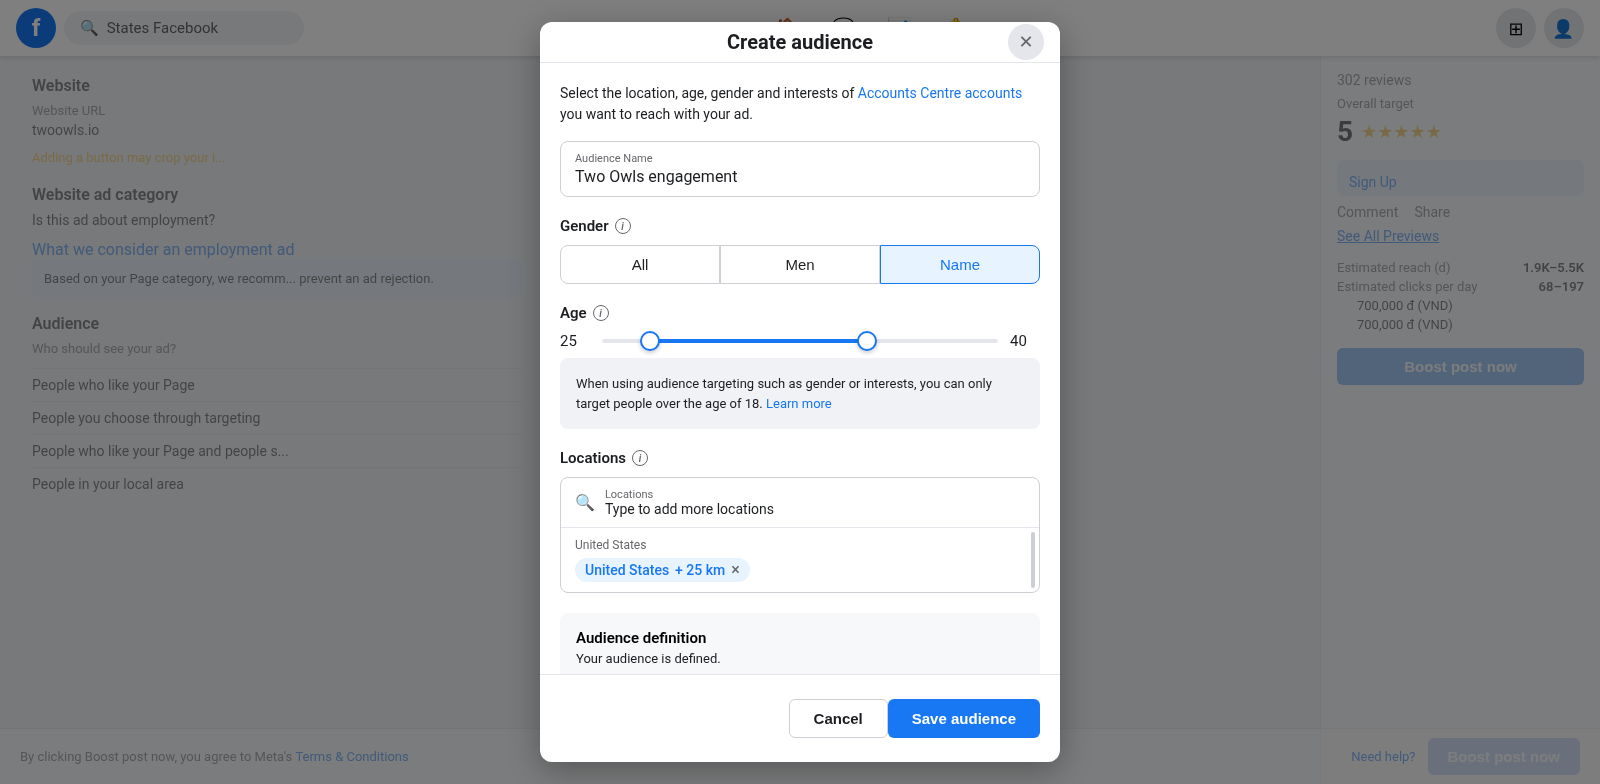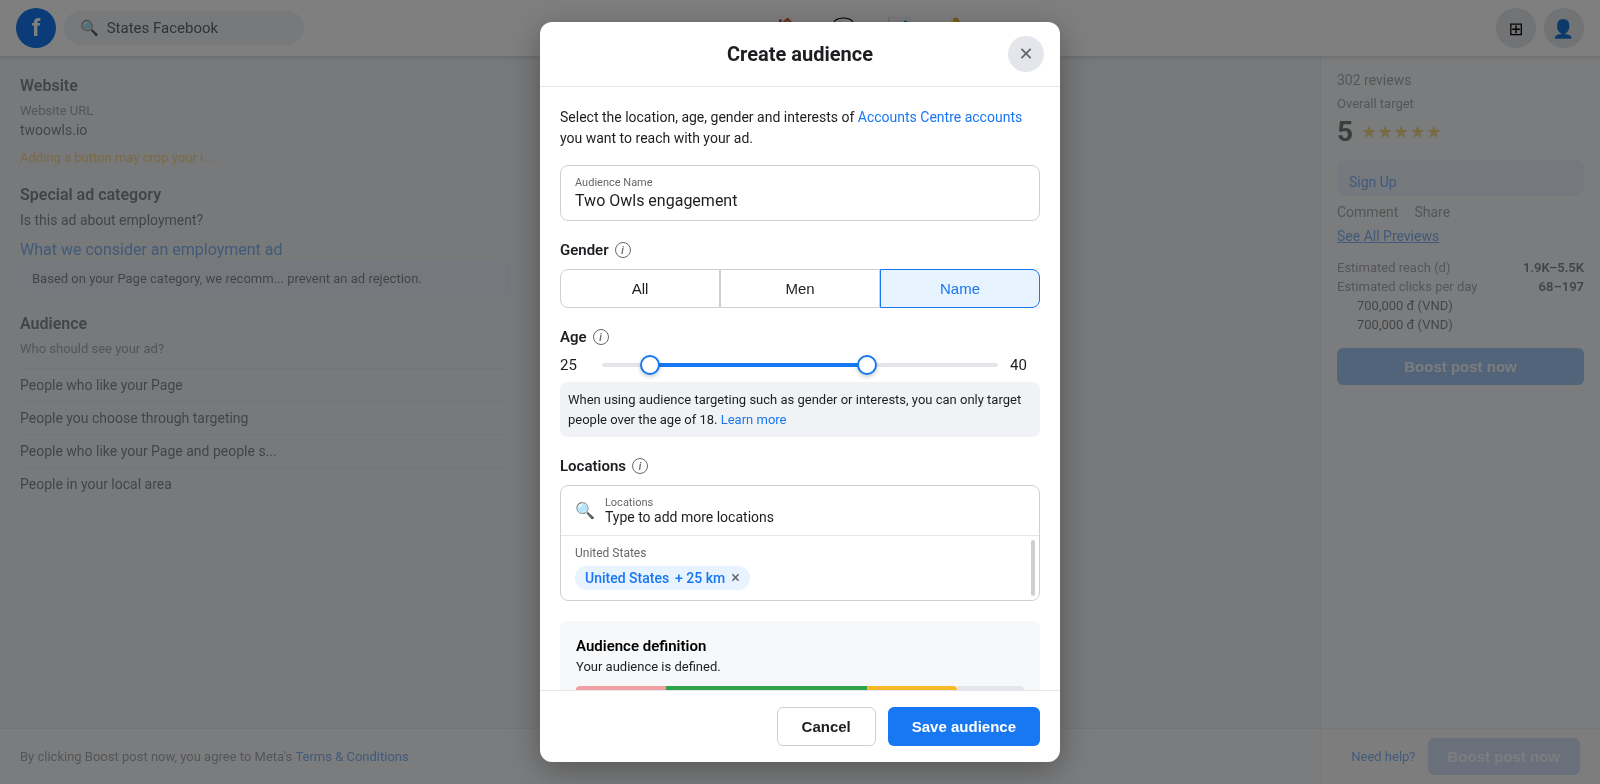--- a/index.html
+++ b/index.html
@@ -67,21 +67,21 @@
       width: 40px; height: 40px;
       border-radius: 50%;
       background: #e4e6eb;
       display: flex; align-items: center; justify-content: center;
       color: #050505; font-size: 18px;
     }
 
     
     .left-panel {
       position: absolute;
-      top: 56px; left: 0;
+      top: 56px; left: 12px;
       width: 530px; bottom: 0;
       background: #f0f2f5;
       padding: 20px;
       opacity: 0.5;
     }
     .left-panel-content { color: #1c1e21; }
     .section-title { font-size: 16px; font-weight: 600; color: #1c1e21; margin-bottom: 8px; }
     .section-label { font-size: 13px; color: #65676b; margin-bottom: 4px; }
     .section-value { font-size: 14px; color: #1c1e21; margin-bottom: 12px; }
     .warning-text { font-size: 13px; color: #f7b928; }
@@ -148,21 +148,21 @@
       border-radius: 12px;
       width: 520px;
       max-height: 740px;
       position: relative;
       overflow: hidden;
       display: flex;
       flex-direction: column;
       box-shadow: 0 8px 32px rgba(0,0,0,0.3);
     }
     .modal-header {
-      padding: 20px 20px;
+      padding: 8px 20px;
       border-bottom: 1px solid #e4e6eb;
       display: flex;
       align-items: flex-end;
       justify-content: center;
       position: relative;
       flex-shrink: 0;
     }
     .modal-title {
       font-size: 20px;
       font-weight: 700;
@@ -295,21 +295,21 @@
       cursor: pointer;
       box-shadow: 0 2px 4px rgba(0,0,0,0.2);
     }
     .slider-thumb.left { left: calc(12% - 10px); }
     .slider-thumb.right { left: calc(67% - 10px); }
     .age-info {
       font-size: 13px;
       color: #1c1e21;
       background: #f0f2f5;
       border-radius: 8px;
-      padding: 8px;
+      padding: 16px;
       margin-bottom: 20px;
       line-height: 1.5;
     }
     .age-info a { color: #1877f2; text-decoration: none; }
 
     
     .locations-box {
       border: 1px solid #ccd0d5;
       border-radius: 8px;
       margin-bottom: 20px;
@@ -403,24 +403,23 @@
     .gauge-seg {
       height: 100%;
     }
     .gauge-seg.pink { background: #f0a0a0; width: 20%; border-radius: 4px 0 0 4px; }
     .gauge-seg.green { background: #31a24c; width: 45%; }
     .gauge-seg.yellow { background: #f7b928; width: 20%; border-radius: 0 4px 4px 0; }
     .gauge-seg.light { background: #e4e6eb; flex: 1; border-radius: 0 4px 4px 0; }
 
     
     .modal-footer {
-      padding: 16px 20px;
+      padding: 24px 20px;
       border-top: 1px solid #e4e6eb;
       display: flex;
-      gap: 12px;
       justify-content: flex-end;
       flex-shrink: 0;
     }
     .btn-cancel {
       padding: 10px 24px;
       border-radius: 6px;
       border: 1px solid #ccd0d5;
       background: white;
       font-size: 15px;
       font-weight: 600;
@@ -498,21 +497,21 @@
   </div>
 </div>
 
 <div class="left-panel">
   <div class="left-panel-content">
     <div class="section-title">Website</div>
     <div class="section-label">Website URL</div>
     <div class="section-value">twoowls.io</div>
     <div class="warning-text">Adding a button may crop your i...</div>
     <div class="audience-section">
-      <div class="section-title">Special ad category</div>
+      <div class="section-title">Website ad category</div>
       <div class="section-value">Is this ad about employment?</div>
       <div class="blue-link">What we consider an employment ad</div>
       <div class="info-box">Based on your Page category, we recomm... prevent an ad rejection.</div>
       <div class="audience-title">Audience</div>
       <div class="audience-subtitle">Who should see your ad?</div>
       <div class="audience-list-item">People who like your Page</div>
       <div class="audience-list-item">People you choose through targeting</div>
       <div class="audience-list-item">People who like your Page and people s...</div>
       <div class="audience-list-item">People in your local area</div>
     </div>

